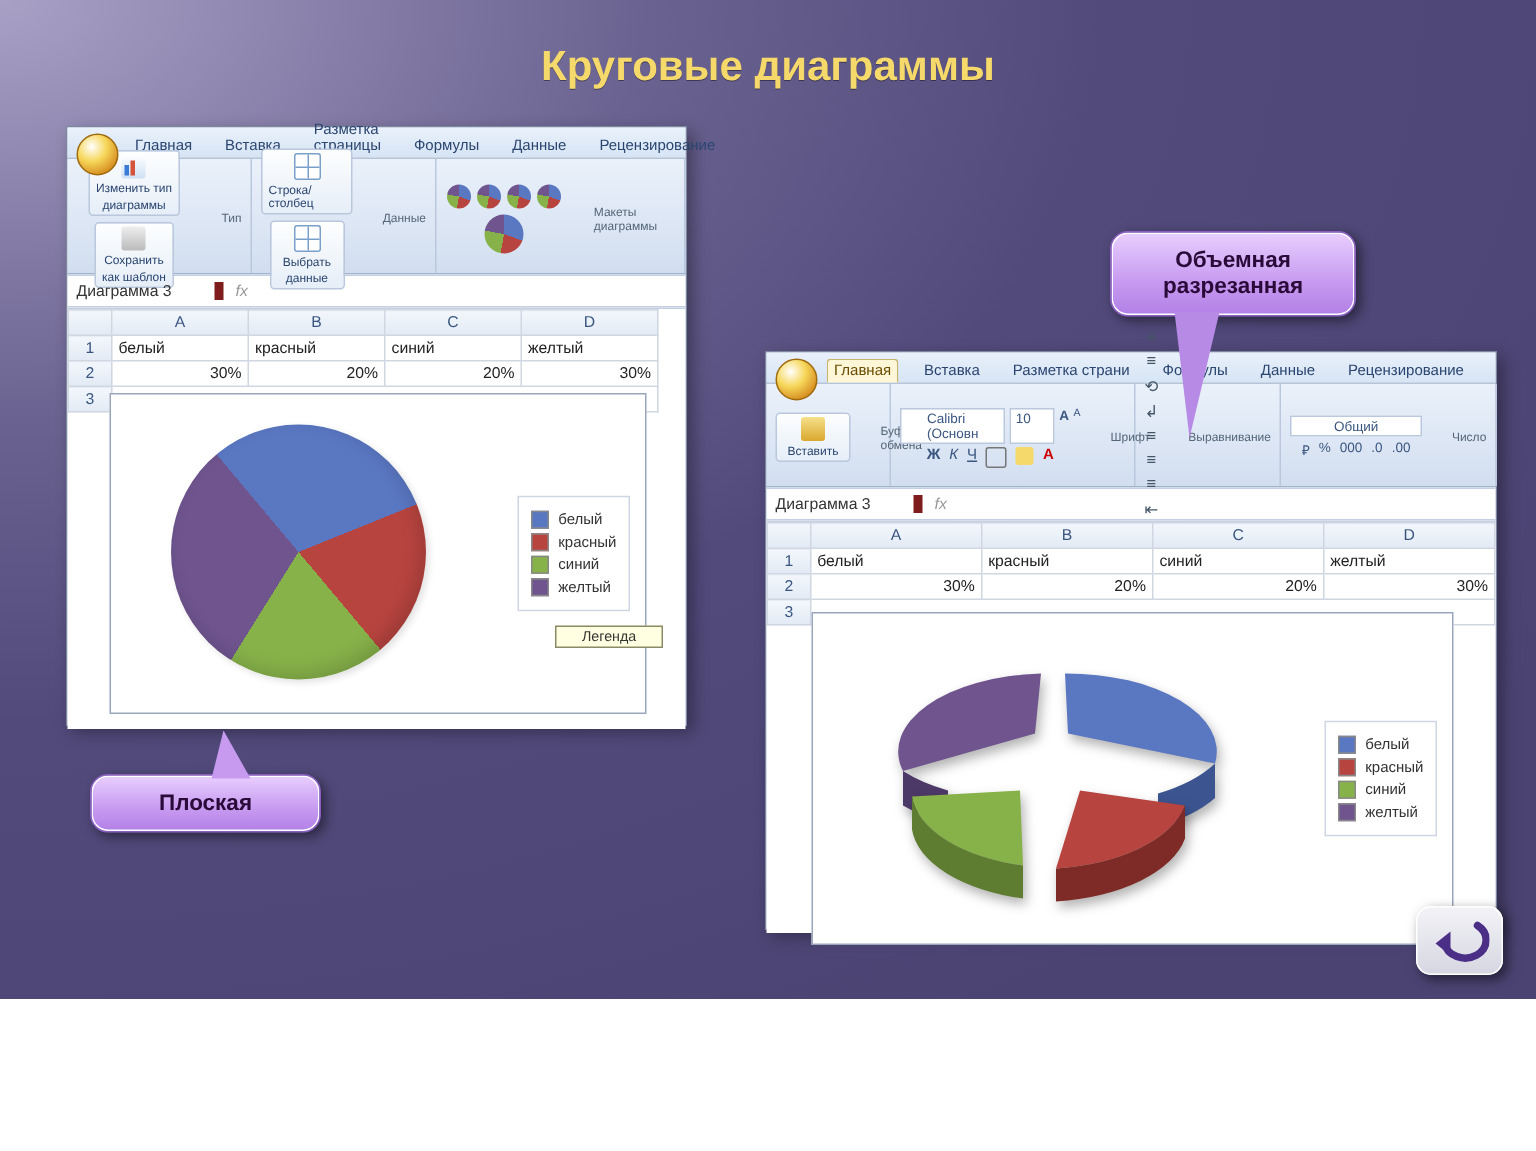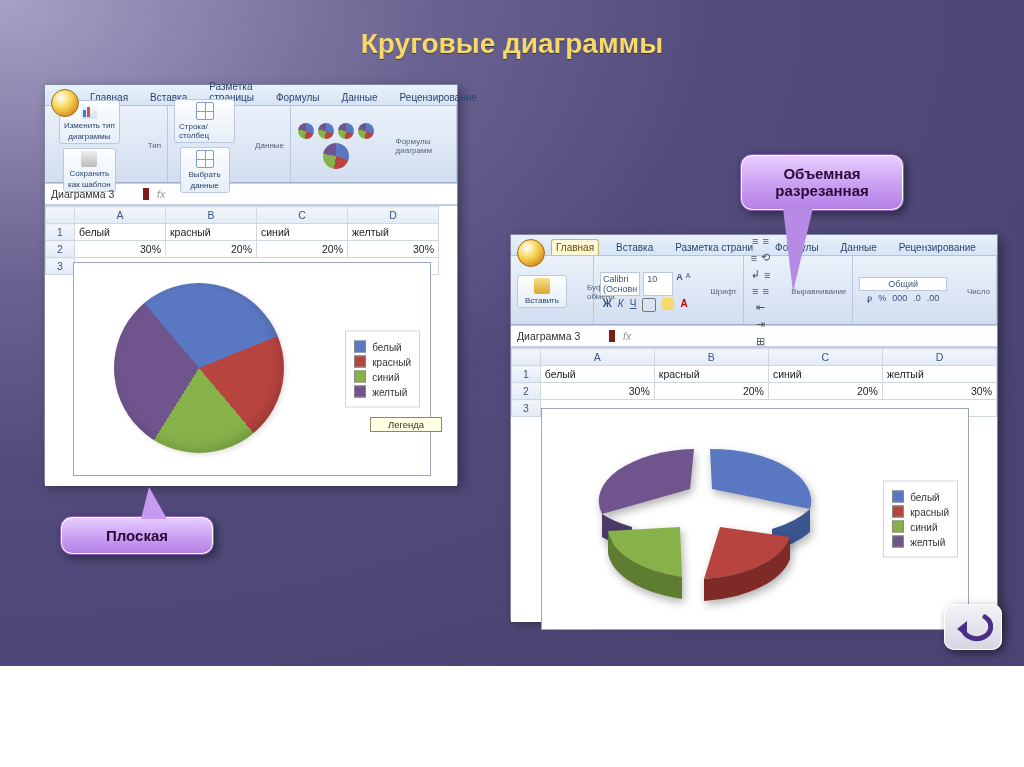--- a/index.html
+++ b/index.html
@@ -125,21 +125,21 @@
         <div class="gtitle">Данные</div>
       </div>
       <div class="rg" style="flex:1">
         <div class="icons">
           <span class="ico pie"></span>
           <span class="ico pie"></span>
           <span class="ico pie"></span>
           <span class="ico pie"></span>
           <span class="ico pie" style="width:26px;height:26px"></span>
         </div>
-        <div class="gtitle">Формулы диаграмм</div>
+        <div class="gtitle">Макеты диаграммы</div>
       </div>
     </div>
     <div class="namebox">
       <div class="nb">Диаграмма 3</div>
       <div class="fx">fx</div>
     </div>
     <div class="sheet" style="height:280px">
       <table class="grid">
         <tbody>
             <tr>
@@ -208,21 +208,21 @@
       <div class="rg" style="width:70px">
         <div class="bigbtn">
           <span class="ico" style="background:linear-gradient(#f6e08a,#d9a82f)"></span>
           <span>Вставить</span>
         </div>
         <div class="gtitle">Буфер обмена</div>
       </div>
       <div class="rg" style="width:150px">
         <div class="icons" style="flex-direction:column;gap:2px;width:100%">
           <div style="display:flex;gap:3px;font-size:9px;width:100%">
-            <span style="flex:1;border:1px solid #b9c8dd;background:#fff;padding:1px 2px">Calibri (Основн</span>
+            <span style="flex:1;border:1px solid #b9c8dd;background:#fff;padding:1px 17px">Calibri (Основн</span>
             <span style="width:22px;border:1px solid #b9c8dd;background:#fff;padding:1px 3px;">10</span>
             <span style="font-weight:bold">A</span>
             <span style="font-size:7px">A</span>
           </div>
           <div style="display:flex;gap:6px;font-size:10px">
             <b>Ж</b>
             <i>К</i>
             <u>Ч</u>
             <span class="ico" style="width:12px;height:12px;border:1px solid #777"></span>
             <span class="ico" style="width:12px;height:12px;background:#f5d96b"></span>

